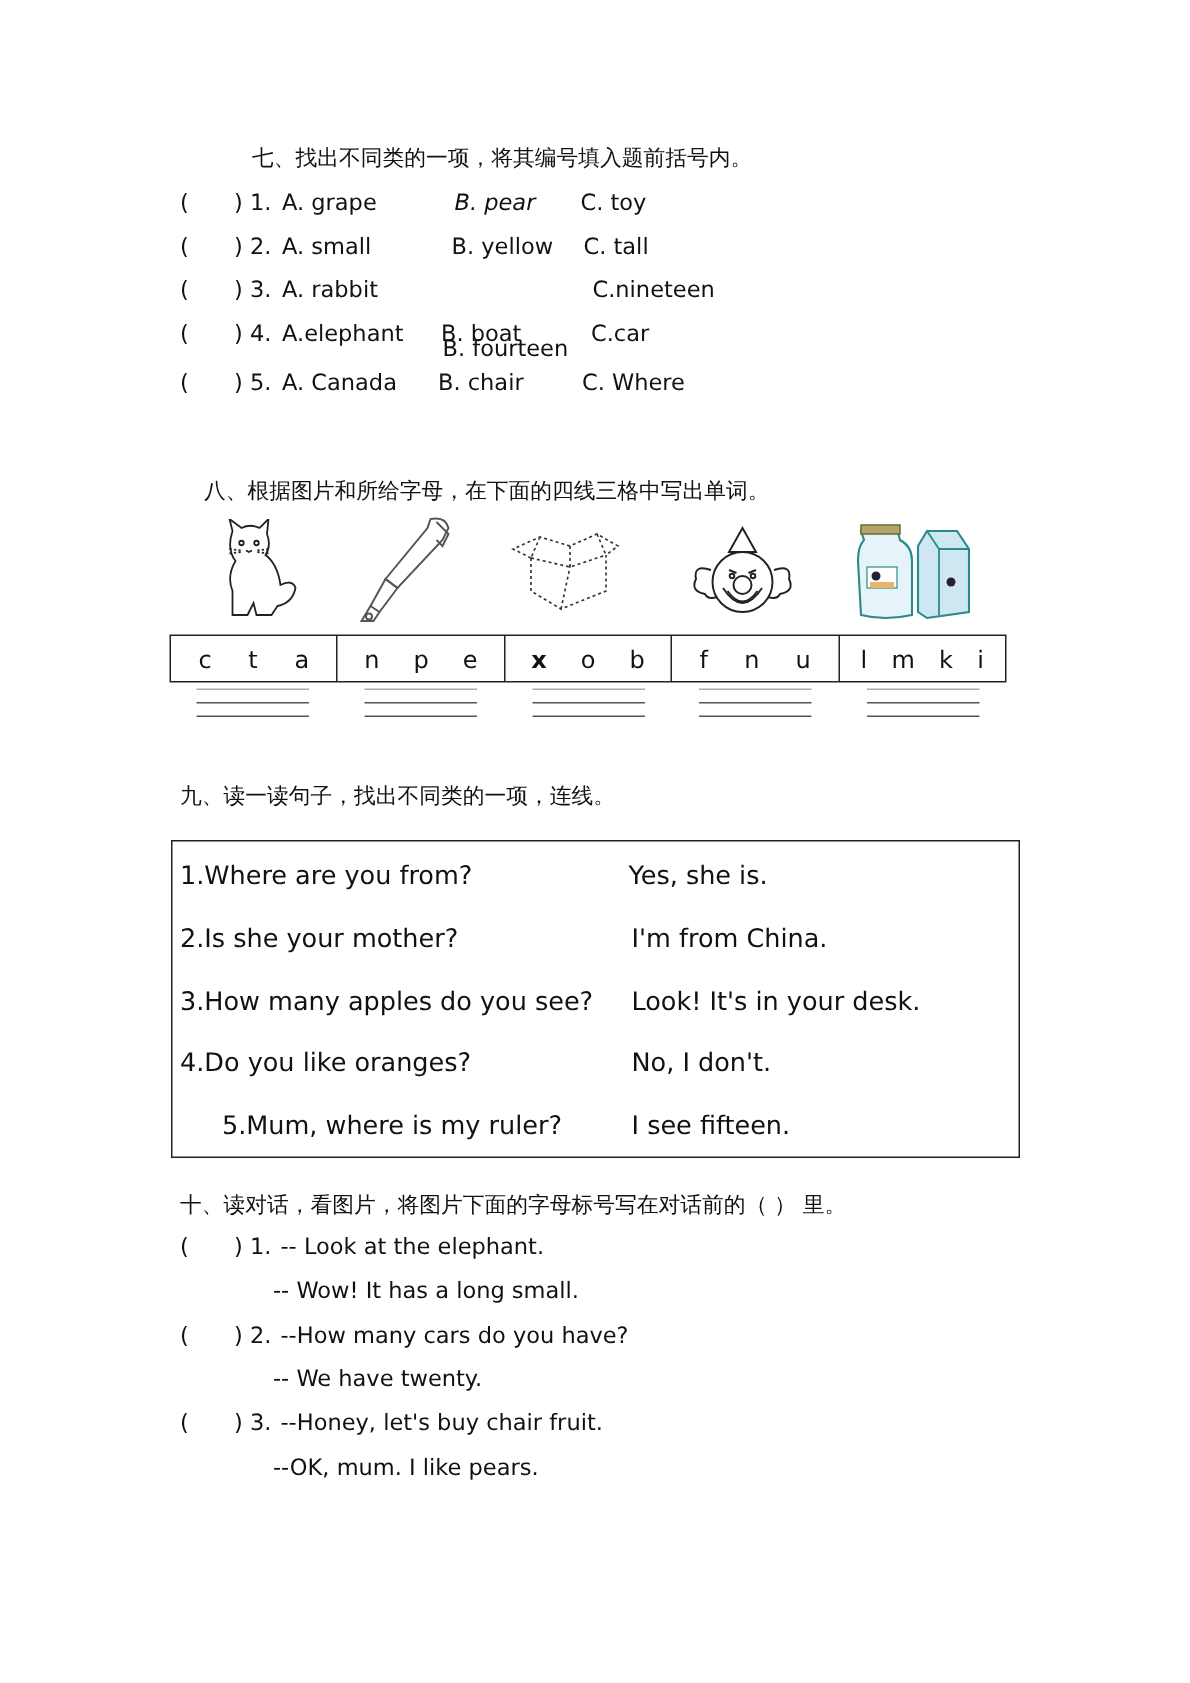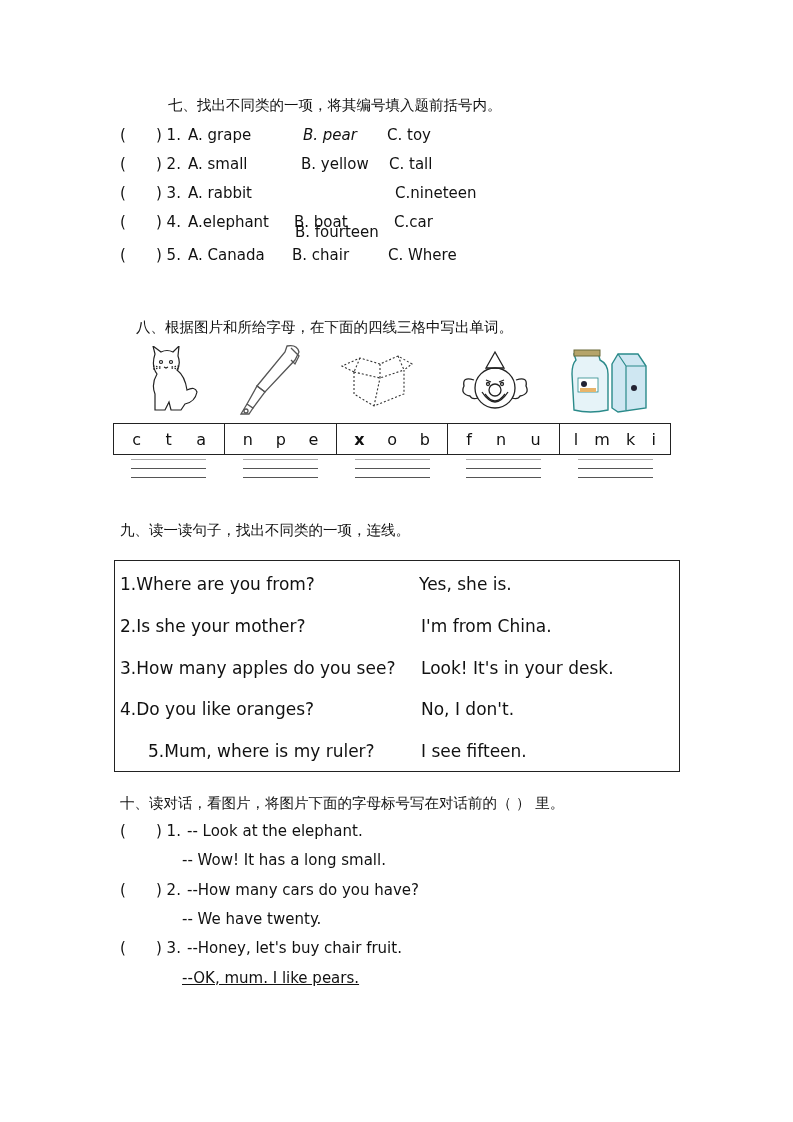--- a/index.html
+++ b/index.html
@@ -198,13 +198,13 @@
 <span class="abs q" style="left:182px;top:851px;">-- Wow! It has a long small.</span>
 
 <span class="abs q" style="left:120px;top:881px;">(</span>
 <span class="abs q" style="left:156px;top:881px;">) 2.</span>
 <span class="abs q" style="left:187px;top:881px;">--How many cars do you have?</span>
 <span class="abs q" style="left:182px;top:910px;">-- We have twenty.</span>
 
 <span class="abs q" style="left:120px;top:939px;">(</span>
 <span class="abs q" style="left:156px;top:939px;">) 3.</span>
 <span class="abs q" style="left:187px;top:939px;">--Honey, let's buy chair fruit.</span>
-<span class="abs q" style="left:182px;top:969px;text-decoration:underline;">--OK, mum. I like pears.</span>
+<span class="abs q" style="left:182px;top:969px;">--OK, mum. I like pears.</span>
 
 </body></html>

